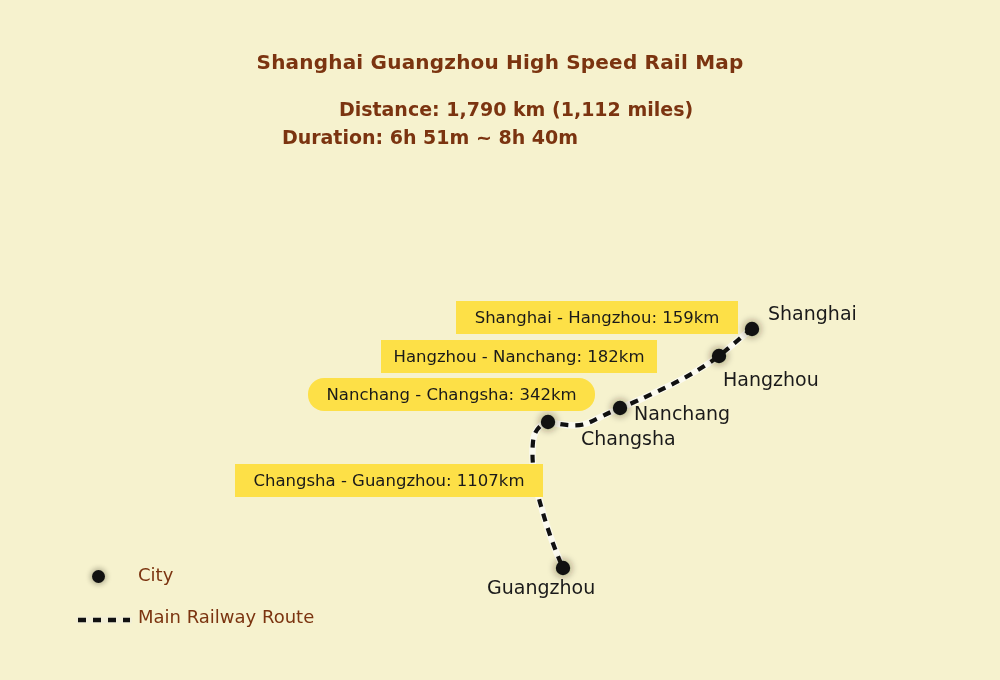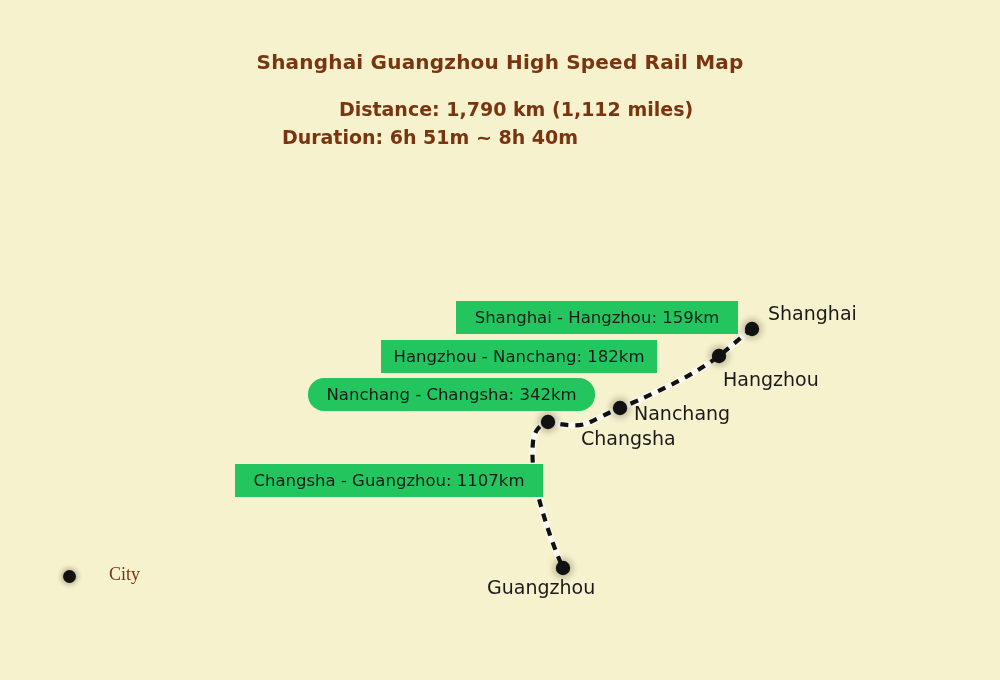--- a/index.html
+++ b/index.html
@@ -69,21 +69,21 @@
     position: absolute;
     left: 0;
     top: 0;
     width: 1000px;
     height: 680px;
   }
 
   
   .segment-label {
     position: absolute;
-    background: #22c55e;
+    background: #fde047;
     color: #1a1a1a;
     font-size: 16.5px;
     line-height: 33px;
     height: 33px;
     padding: 0 12px;
     white-space: nowrap;
     box-sizing: border-box;
   }
 
   
@@ -91,24 +91,23 @@
     position: absolute;
     color: #1a1a1a;
     font-size: 19px;
     white-space: nowrap;
     line-height: 22px;
   }
 
   
   #legend {
     position: absolute;
-    left: 47px;
+    left: 76px;
     top: 558px;
     width: 320px;
-    font-family: Liberation Serif, serif;
   }
   .legend-row {
     position: relative;
     height: 42px;
   }
   .legend-label {
     position: absolute;
     left: 62px;
     top: 6px;
     font-size: 18px;
@@ -181,15 +180,24 @@
       <div class="city-label" style="left: 634px; top: 402px;">Nanchang</div>
       <div class="city-label" style="left: 556px; top: 427px; margin-left: 25px;">Changsha</div>
       <div class="city-label" style="left: 487px; top: 576px;">Guangzhou</div>
     </div>
 
   <div id="legend">
     <div class="legend-row">
       <span class="legend-dot"></span>
       <span class="legend-label">City</span>
     </div>
+    <div class="legend-row">
+      <span class="legend-line-wrap">
+        <svg width="56" height="14" viewBox="0 0 56 14">
+          <line x1="2" y1="7" x2="54" y2="7" stroke="#f2efd6" stroke-width="7" stroke-linecap="round"></line>
+          <line x1="2" y1="7" x2="54" y2="7" stroke="#111111" stroke-width="4.5" stroke-dasharray="8 7" stroke-linecap="butt"></line>
+        </svg>
+      </span>
+      <span class="legend-label">Main Railway Route</span>
+    </div>
   </div>
 
 </div>
 
 </body></html>

